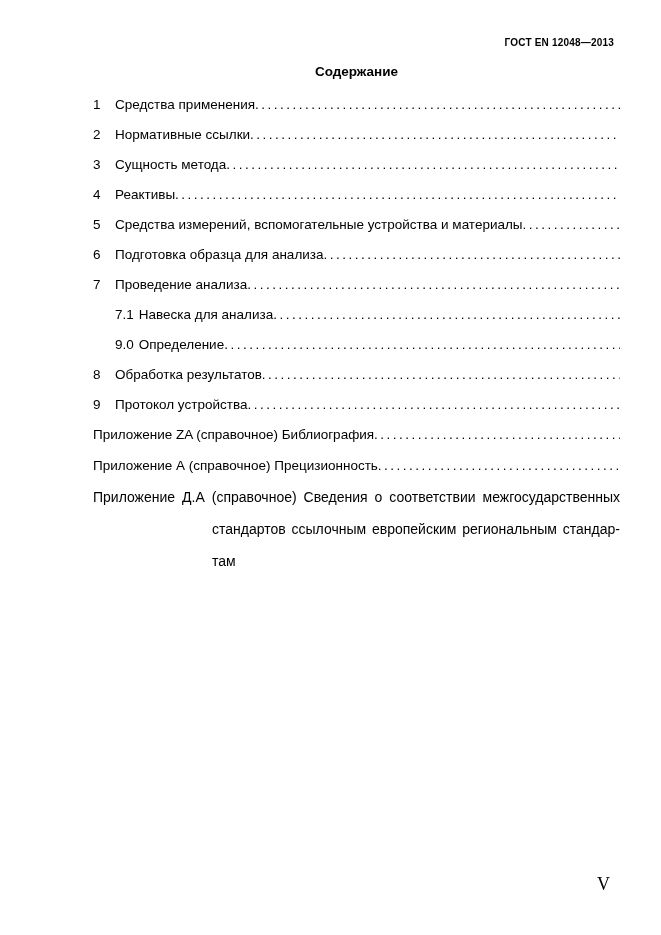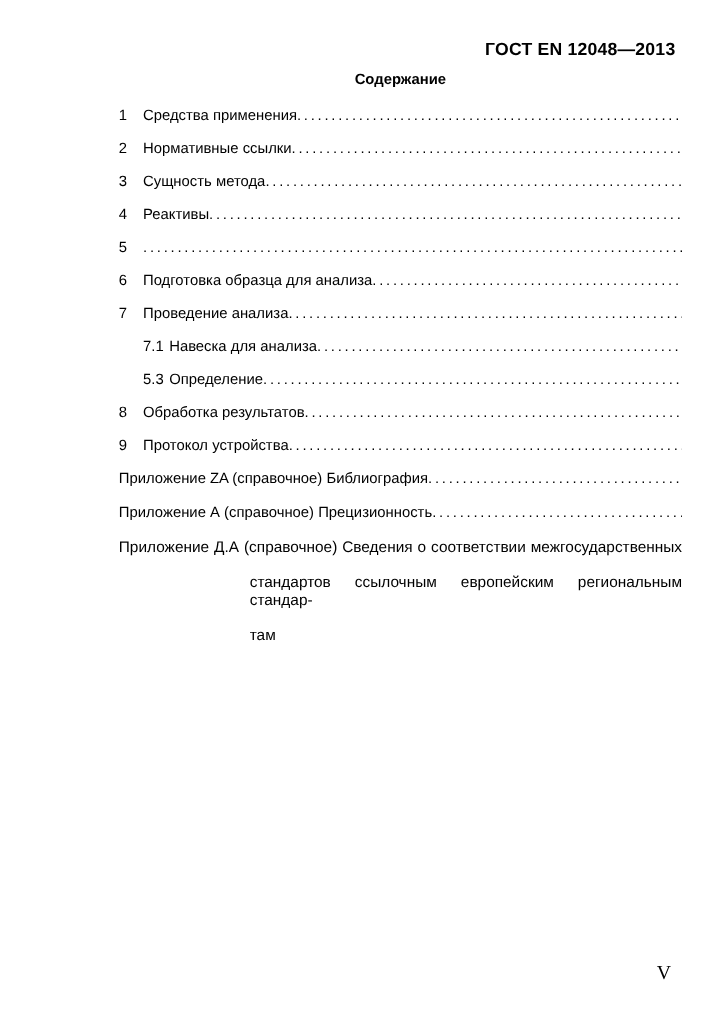--- a/index.html
+++ b/index.html
@@ -9,27 +9,27 @@
     height: 935px;
     position: relative;
     font-family: "Liberation Sans", sans-serif;
     color: #000;
     overflow: hidden;
   }
   .doc-code {
     position: absolute;
     top: 37px;
     right: 47px;
-    font-size: 16px;
+    font-size: 10px;
     font-weight: bold;
     letter-spacing: 0.2px;
   }
   .content {
     position: absolute;
-    left: 108px;
+    left: 93px;
     right: 41px;
     top: 64px;
   }
   .title {
     text-align: center;
     font-weight: bold;
     font-size: 13.5px;
     margin-bottom: 18px;
   }
   .toc-row {
@@ -108,39 +108,40 @@
     <span class="label">Сущность метода</span>
     <span class="leader"></span>
   </div>
   <div class="toc-row">
     <span class="num">4</span>
     <span class="label">Реактивы</span>
     <span class="leader"></span>
   </div>
   <div class="toc-row">
     <span class="num">5</span>
+    <span class="label">Средства измерений, вспомогательные устройства и материалы</span>
     <span class="leader"></span>
   </div>
   <div class="toc-row">
     <span class="num">6</span>
     <span class="label">Подготовка образца для анализа</span>
     <span class="leader"></span>
   </div>
   <div class="toc-row">
     <span class="num">7</span>
     <span class="label">Проведение анализа</span>
     <span class="leader"></span>
   </div>
   <div class="toc-row level2">
     <span class="num">7.1</span>
     <span class="label">Навеска для анализа</span>
     <span class="leader"></span>
   </div>
   <div class="toc-row level2">
-    <span class="num">5.3</span>
+    <span class="num">9.0</span>
     <span class="label">Определение</span>
     <span class="leader"></span>
   </div>
   <div class="toc-row">
     <span class="num">8</span>
     <span class="label">Обработка результатов</span>
     <span class="leader"></span>
   </div>
   <div class="toc-row">
     <span class="num">9</span>

